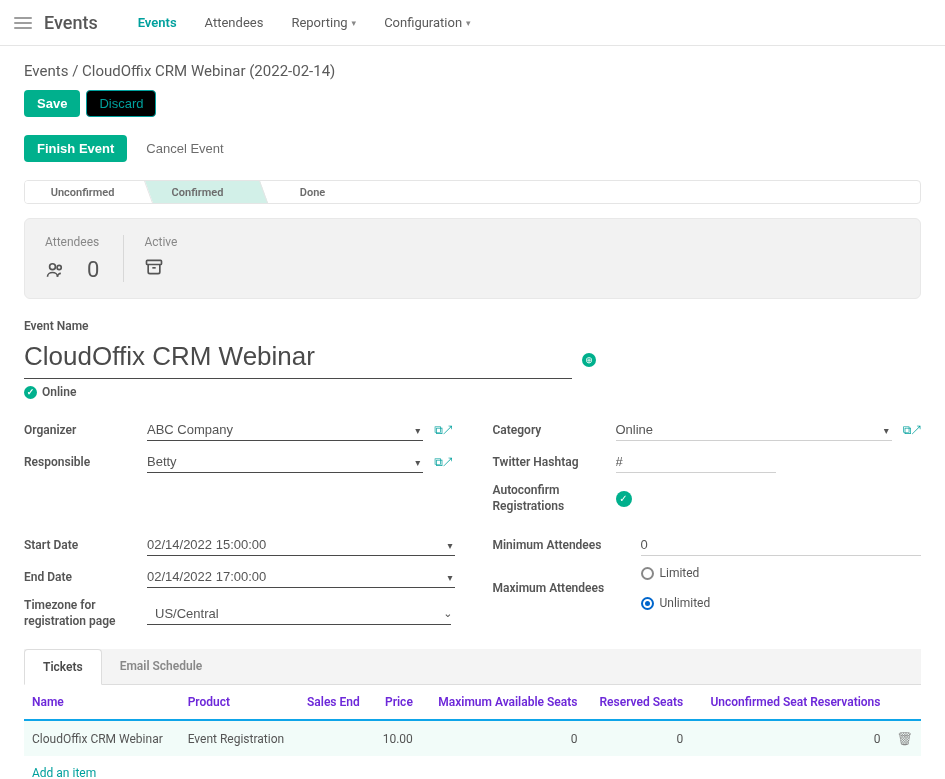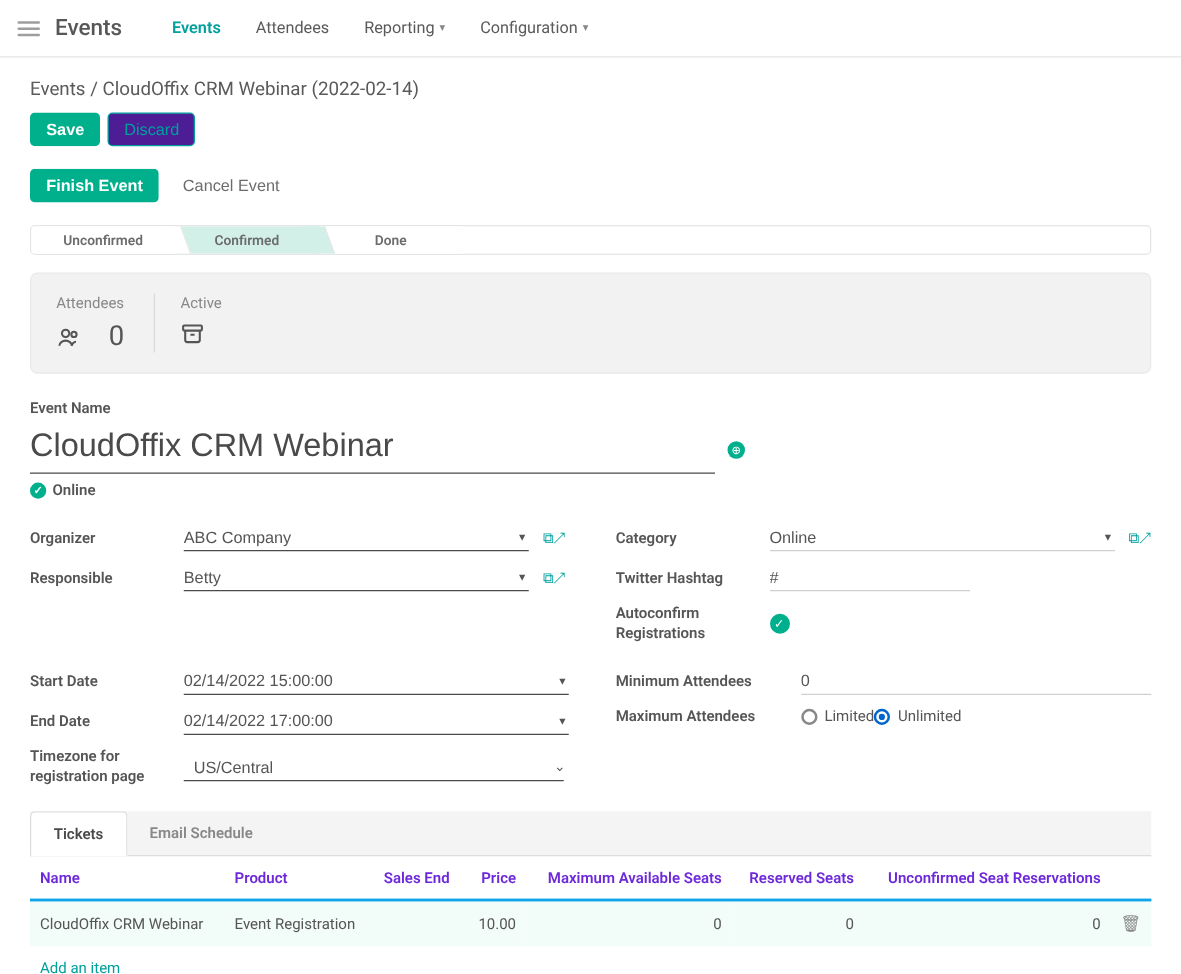--- a/index.html
+++ b/index.html
@@ -10,21 +10,21 @@
 .brand { font-size: 18px; color: #575757; font-weight: 500; margin-right: 40px; }
 .navmenu { display: flex; gap: 28px; font-size: 13px; }
 .navitem { color: #5a5a5a; cursor: pointer; display: flex; align-items: center; gap: 4px; }
 .navitem.active { color: #00a09d; font-weight: 600; }
 .chev { font-size: 9px; color: #888; }
 .content { padding: 16px 24px; }
 .crumbs { font-size: 15px; color: #5a5a5a; margin-bottom: 10px; }
 .btnrow { display: flex; gap: 6px; margin-bottom: 18px; }
 .btn { padding: 5px 12px; border-radius: 4px; font-size: 13px; cursor: pointer; border: 1px solid transparent; }
 .btn.primary { background: #00b08d; color: #fff; font-weight: 600; }
-.btn.secondary { background: #4c1d95; color: #00a09d; border: 1px solid #00a09d; }
+.btn.secondary { background: #000000; color: #00a09d; border: 1px solid #00a09d; }
 .btn.secondary2 { background: transparent; color: #6c6c6c; }
 .workflow { display: flex; background: #fff; border: 1px solid #e5e5e5; border-radius: 4px; overflow: hidden; margin-bottom: 14px; height: 24px; }
 .step { position: relative; flex: 0 0 115px; display: flex; align-items: center; justify-content: center; font-size: 11px; font-weight: 600; color: #6c6c6c; }
 .step.active { background: #d2f0e8; }
 .step::after { content: ""; position: absolute; right: -9px; top: 0; bottom: 0; width: 18px; background: inherit; transform: skewX(20deg); z-index: 1; border-right: 1px solid #e5e5e5; }
 .step.first { background: #fff; }
 .step.active::after { background: #d2f0e8; }
 .step.first::after { background: #fff; }
 .step.last::after { display: none; }
 .statbar { background: #f2f2f2; border: 1px solid #e8e8e8; border-radius: 6px; padding: 16px 20px; display: flex; gap: 20px; margin-bottom: 20px; }
@@ -197,21 +197,21 @@
         <span class="dropicon" style="font-size:11px">⌄</span>
       </div>
     </div>
     <div class="col">
       <div class="frow">
         <span class="flab" style="width:140px">Minimum Attendees</span>
         <input class="finput light" value="0" style="">
       </div>
       <div class="frow">
         <span class="flab" style="width:140px">Maximum Attendees</span>
-        <div style="display:flex;flex-direction:row;gap:0">
+        <div style="display:flex;flex-direction:column;gap:16px">
           <label style="display:flex;align-items:center;gap:6px">
               <span class="radio"></span>
               <span class="radiolabel">Limited</span>
             </label>
           <label style="display:flex;align-items:flex-end;gap:6px">
               <span class="radio on"></span>
               <span class="radiolabel">Unlimited</span>
             </label>
         </div>
       </div>

